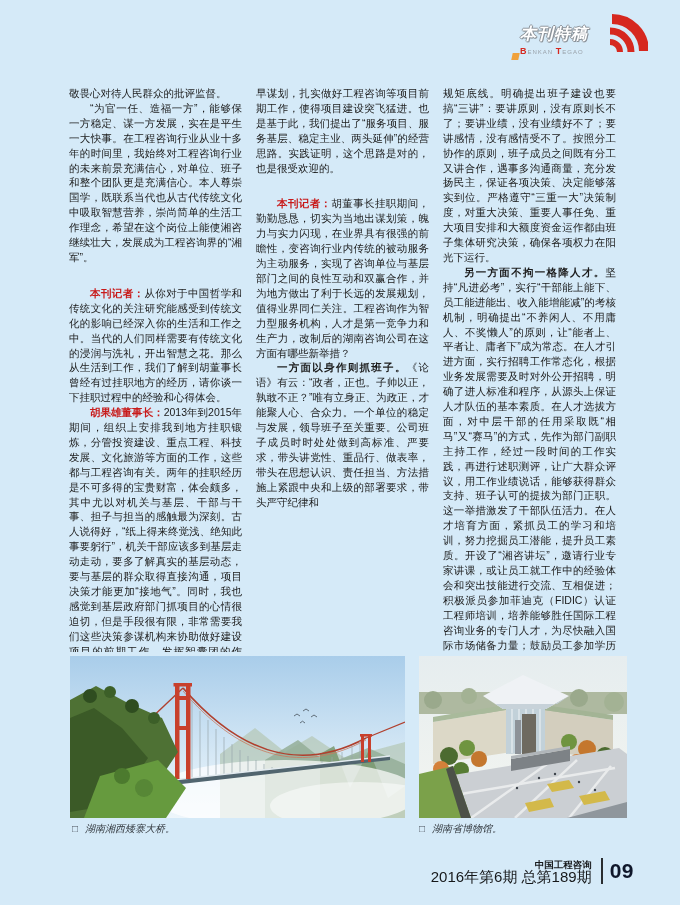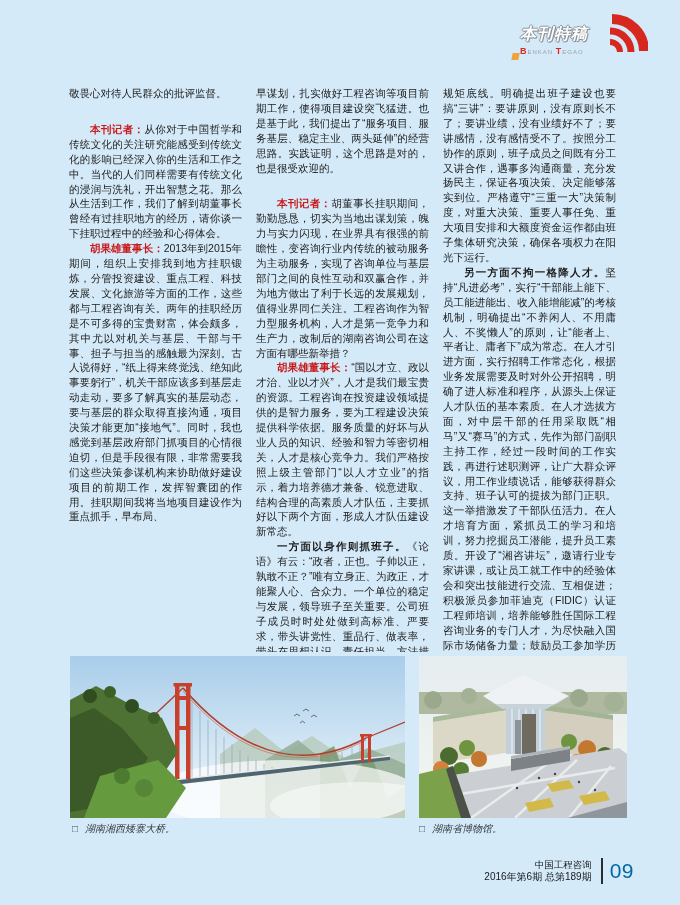--- a/index.html
+++ b/index.html
@@ -36,24 +36,24 @@
   .fig svg { display:block; width:100%; height:100%; }
   .fig-bridge { width:335px; }
   .fig-museum { width:208px; }
   .caption { position:absolute; top:822px; font-size:10px; color:#343a40; font-family:Liberation Sans, sans-serif; font-style:italic; }
   .caption .cap-marker { font-style:normal; font-size:10px; color:#49505a; margin-right:7px; }
   .caption-1 { left:72px; }
   .caption-2 { left:419px; }
   
   .footer { position:absolute; right:46px; top:858px; display:flex; align-items:center; }
   .footer-text { text-align:right; color:#16181a; }
-  .f-journal { font-size:9.5px; font-weight:normal; line-height:12px; }
-  .f-issue { font-size:10px; line-height:12px; }
+  .f-journal { font-size:9.5px; font-weight:bold; line-height:12px; }
+  .f-issue { font-size:15px; line-height:12px; }
   .f-bar { width:2px; height:26px; background:#2a2d30; margin:0 7px 0 9px; }
-  .f-page { font-size:21px; font-weight:normal; color:#0369a1; letter-spacing:0.5px; }
+  .f-page { font-size:21px; font-weight:bold; color:#0f172a; letter-spacing:0.5px; }
 </style>
 </head>
 <body>
 
 <div class="page">
 
   <div class="logo">
     <div class="logo-left">
       <div class="logo-title">本刊特稿</div>
       <div class="logo-sub"><span class="cap">B</span><span>ENKAN </span><span class="cap">T</span><span>EGAO</span></div>
@@ -62,27 +62,27 @@
     <svg class="wifi" viewBox="0 0 46 46">
       <path d="M 8 30 A 10 10 0 0 1 18 40" fill="none" stroke="#d6281f" stroke-width="6"></path>
       <path d="M 8 19 A 21 21 0 0 1 29 40" fill="none" stroke="#d6281f" stroke-width="7"></path>
       <path d="M 10 7 A 32 32 0 0 1 42 39" fill="none" stroke="#d6281f" stroke-width="10"></path>
     </svg>
   </div>
 
   <div class="columns">
     <div class="col">
       <p class="para"><span>敬畏心对待人民群众的批评监督。</span></p>
+      <p class="para indent"><span>“为官一任、造福一方”，能够保一方稳定、谋一方发展，实在是平生一大快事。在工程咨询行业从业十多年的时间里，我始终对工程咨询行业的未来前景充满信心，对单位、班子和整个团队更是充满信心。本人尊崇国学，既联系当代也从古代传统文化中吸取智慧营养，崇尚简单的生活工作理念，希望在这个岗位上能使湘咨继续壮大，发展成为工程咨询界的“湘军”。</span></p>
       <p class="para indent gap"><span class="label">本刊记者：</span><span>从你对于中国哲学和传统文化的关注研究能感受到传统文化的影响已经深入你的生活和工作之中。当代的人们同样需要有传统文化的浸润与洗礼，开出智慧之花。那么从生活到工作，我们了解到胡董事长曾经有过挂职地方的经历，请你谈一下挂职过程中的经验和心得体会。</span></p>
       <p class="para indent"><span class="label">胡果雄董事长：</span><span>2013年到2015年期间，组织上安排我到地方挂职锻炼，分管投资建设、重点工程、科技发展、文化旅游等方面的工作，这些都与工程咨询有关。两年的挂职经历是不可多得的宝贵财富，体会颇多，其中尤以对机关与基层、干部与干事、担子与担当的感触最为深刻。古人说得好，“纸上得来终觉浅、绝知此事要躬行”，机关干部应该多到基层走动走动，要多了解真实的基层动态，要与基层的群众取得直接沟通，项目决策才能更加“接地气”。同时，我也感觉到基层政府部门抓项目的心情很迫切，但是手段很有限，非常需要我们这些决策参谋机构来协助做好建设项目的前期工作，发挥智囊团的作用。挂职期间我将当地项目建设作为重点抓手，早布局、</span></p>
     </div>
     <div class="col">
       <p class="para"><span>早谋划，扎实做好工程咨询等项目前期工作，使得项目建设突飞猛进。也是基于此，我们提出了“服务项目、服务基层、稳定主业、两头延伸”的经营思路。实践证明，这个思路是对的，也是很受欢迎的。</span></p>
       <p class="para indent gap"><span class="label">本刊记者：</span><span>胡董事长挂职期间，勤勤恳恳，切实为当地出谋划策，魄力与实力闪现，在业界具有很强的前瞻性，变咨询行业内传统的被动服务为主动服务，实现了咨询单位与基层部门之间的良性互动和双赢合作，并为地方做出了利于长远的发展规划，值得业界同仁关注。工程咨询作为智力型服务机构，人才是第一竞争力和生产力，改制后的湖南咨询公司在这方面有哪些新举措？</span></p>
-      <p class="para indent"><span class="label">胡果雄董事长：</span><span>“国以才立、政以才治、业以才兴”，人才是我们最宝贵的资源。工程咨询在投资建设领域提供的是智力服务，要为工程建设决策提供科学依据。服务质量的好坏与从业人员的知识、经验和智力等密切相关，人才是核心竞争力。我们严格按照上级主管部门“以人才立业”的指示，着力培养德才兼备、锐意进取、结构合理的高素质人才队伍，主要抓好以下两个方面，形成人才队伍建设新常态。</span></p>
       <p class="para indent"><span class="bold-lead">一方面以身作则抓班子。</span><span>《论语》有云：“政者，正也。子帅以正，孰敢不正？”唯有立身正、为政正，才能聚人心、合众力。一个单位的稳定与发展，领导班子至关重要。公司班子成员时时处处做到高标准、严要求，带头讲党性、重品行、做表率，带头在思想认识、责任担当、方法措施上紧跟中央和上级的部署要求，带头严守纪律和</span></p>
     </div>
     <div class="col">
       <p class="para"><span>规矩底线。明确提出班子建设也要搞“三讲”：要讲原则，没有原则长不了；要讲业绩，没有业绩好不了；要讲感情，没有感情受不了。按照分工协作的原则，班子成员之间既有分工又讲合作，遇事多沟通商量，充分发扬民主，保证各项决策、决定能够落实到位。严格遵守“三重一大”决策制度，对重大决策、重要人事任免、重大项目安排和大额度资金运作都由班子集体研究决策，确保各项权力在阳光下运行。</span></p>
       <p class="para indent"><span class="bold-lead">另一方面不拘一格降人才。</span><span>坚持“凡进必考”，实行“干部能上能下、员工能进能出、收入能增能减”的考核机制，明确提出“不养闲人、不用庸人、不奖懒人”的原则，让“能者上、平者让、庸者下”成为常态。在人才引进方面，实行招聘工作常态化，根据业务发展需要及时对外公开招聘，明确了进人标准和程序，从源头上保证人才队伍的基本素质。在人才选拔方面，对中层干部的任用采取既“相马”又“赛马”的方式，先作为部门副职主持工作，经过一段时间的工作实践，再进行述职测评，让广大群众评议，用工作业绩说话，能够获得群众支持、班子认可的提拔为部门正职。这一举措激发了干部队伍活力。在人才培育方面，紧抓员工的学习和培训，努力挖掘员工潜能，提升员工素质。开设了“湘咨讲坛”，邀请行业专家讲课，或让员工就工作中的经验体会和突出技能进行交流、互相促进；积极派员参加菲迪克（FIDIC）认证工程师培训，培养能够胜任国际工程咨询业务的专门人才，为尽快融入国际市场储备力量；鼓励员工参加学历继续教育和晋职考证，对于取得学历学位、晋升职称和考取</span></p>
     </div>
   </div>
 
   <div class="figures">
     <figure class="fig fig-bridge">

